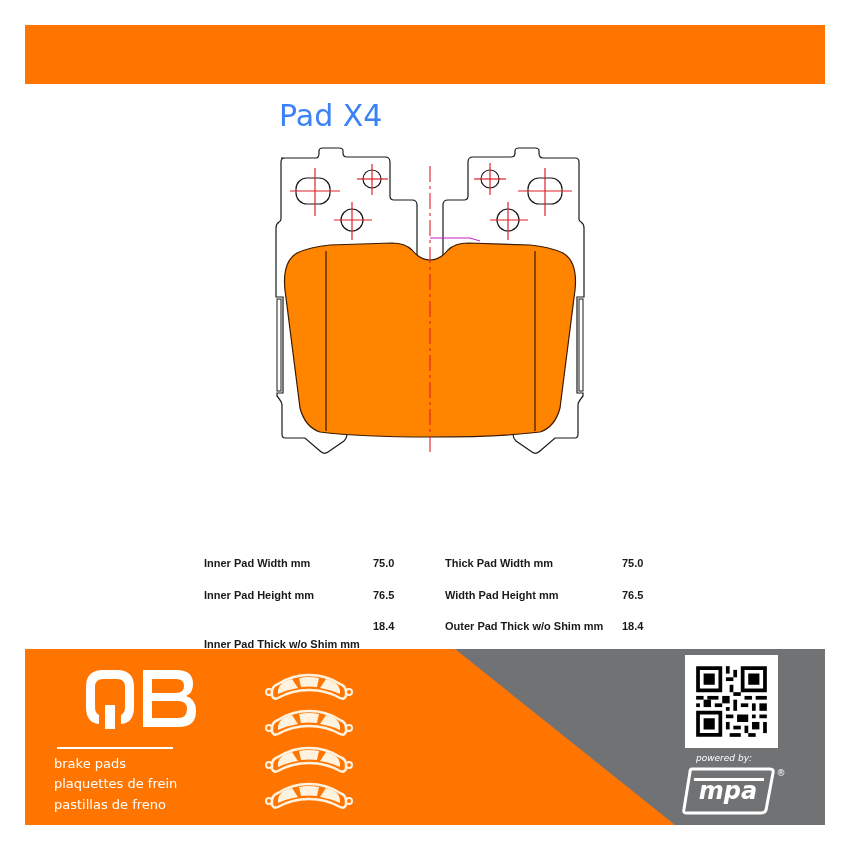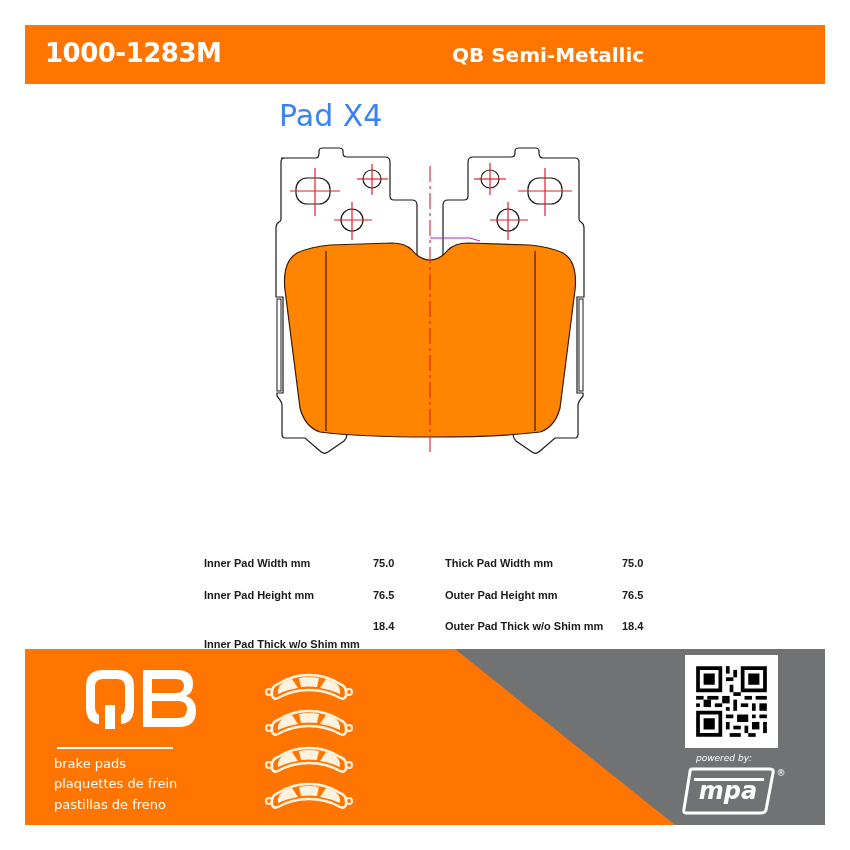--- a/index.html
+++ b/index.html
@@ -62,22 +62,20 @@
   .powered-by {
     position: absolute; left: 696px; top: 753px;
     font-family: "DejaVu Sans", sans-serif; font-style: italic; font-size: 9px; color: #ffffff;
   }
   .mpa-logo { position: absolute; left: 682px; top: 766px; width: 104px; height: 50px; }
 </style>
 </head>
 <body>
 
 <div class="header-bar">
-  <div class="part-number">1000-1283M</div>
-  <div class="product-line">QB Semi-Metallic</div>
 </div>
 
 <div class="pad-count">Pad X4</div>
 
 <svg class="drawing" viewBox="265 140 330 335" xmlns="http://www.w3.org/2000/svg">
 
   <path d="
     M 281 158 L 316 158 Q 319 158 319 153 L 319 151 Q 319 148 323 148 L 339 148 Q 343 148 343 151 L 343 153 Q 343 157 347 157
     L 385 157 Q 390 157 390 162 L 390 196 Q 390 200 394 200 L 412 200 Q 417 200 417 205 L 417 255
     Q 417 265 430 265 Q 443 265 443 255 L 443 205 Q 443 200 448 200 L 464 200 Q 468 200 468 196
@@ -131,21 +129,21 @@
 <div class="specs">
   <div class="spec-label" style="left:204px;top:557px">Inner Pad Width mm</div>
   <div class="spec-value" style="left:373px;top:557px">75.0</div>
   <div class="spec-label" style="left:204px;top:589px">Inner Pad Height mm</div>
   <div class="spec-value" style="left:373px;top:589px">76.5</div>
   <div class="spec-label" style="left:204px;top:638px">Inner Pad Thick w/o Shim mm</div>
   <div class="spec-value" style="left:373px;top:620px">18.4</div>
 
   <div class="spec-label" style="left:445px;top:557px">Thick Pad Width mm</div>
   <div class="spec-value" style="left:622px;top:557px">75.0</div>
-  <div class="spec-label" style="left:445px;top:589px">Outer Pad Height mm</div>
+  <div class="spec-label" style="left:445px;top:589px">Width Pad Height mm</div>
   <div class="spec-value" style="left:622px;top:589px">76.5</div>
   <div class="spec-label" style="left:445px;top:620px">Outer Pad Thick w/o Shim mm</div>
   <div class="spec-value" style="left:622px;top:620px">18.4</div>
 </div>
 
 <div class="footer-band">
   <div class="footer-orange"></div>
   <svg class="qb-logo" viewBox="0 0 120 64" xmlns="http://www.w3.org/2000/svg">
 
     <path d="M 22 3 L 36 3 Q 53 3 53 20 L 53 40 Q 53 56 40 57 L 40 48 Q 44 46 44 40 L 44 20 Q 44 12 36 12 L 22 12 Q 14 12 14 20 L 14 40 Q 14 46 18 48 L 18 57 Q 5 56 5 40 L 5 20 Q 5 3 22 3 Z" fill="#ffffff"></path>

